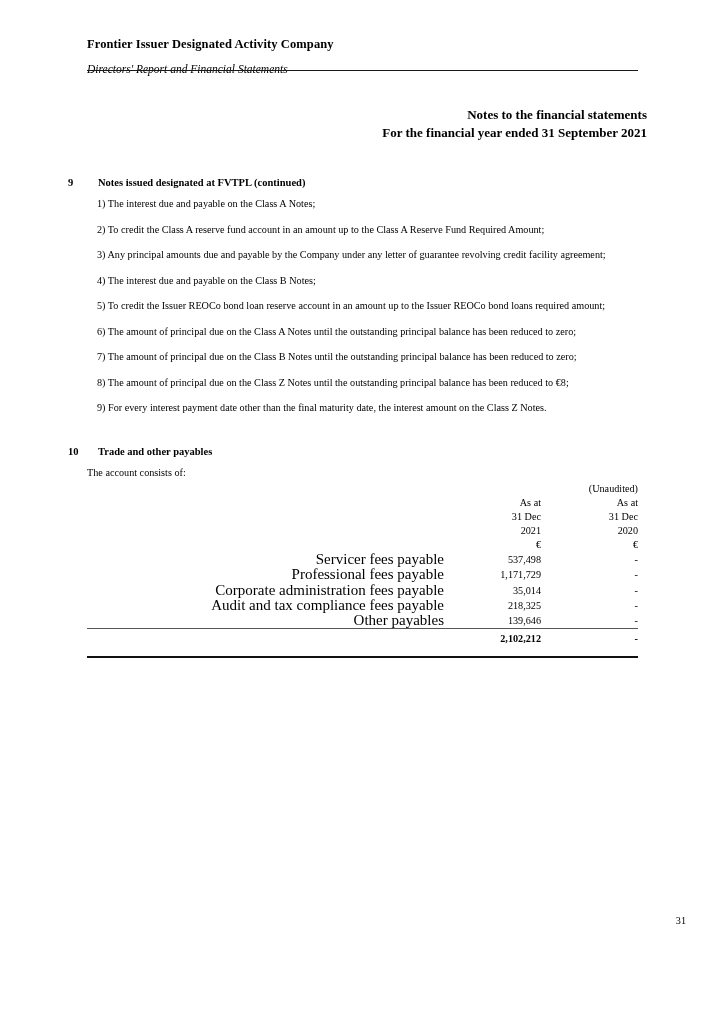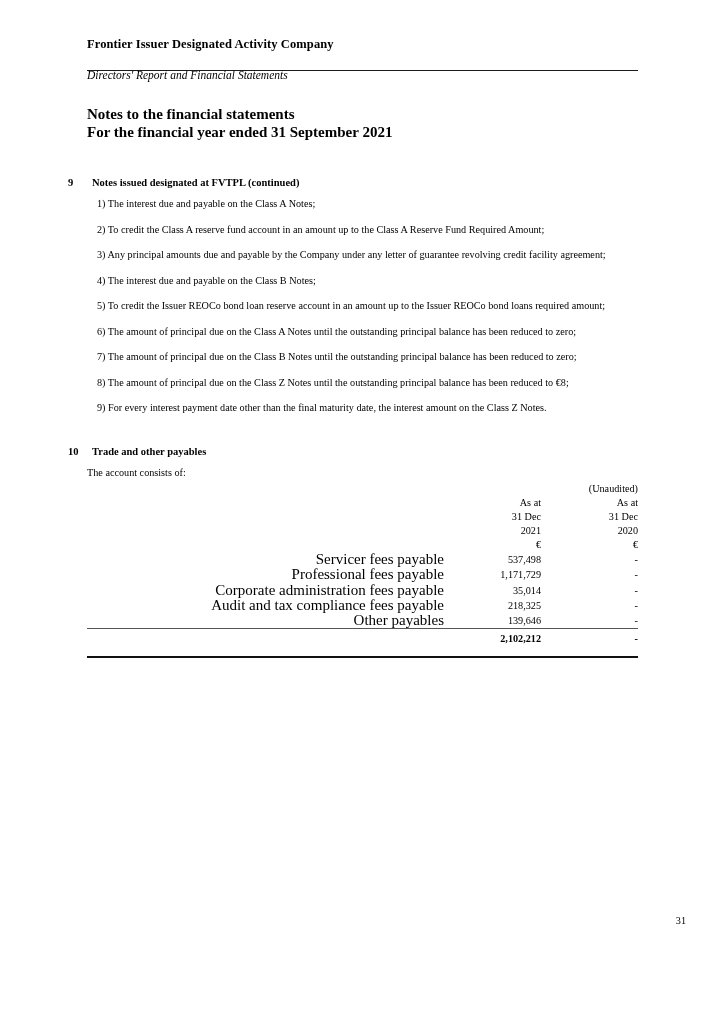--- a/index.html
+++ b/index.html
@@ -35,40 +35,41 @@
   .masthead-company {
     font-size: 12.5px;
     font-weight: bold;
     letter-spacing: 0.1px;
     line-height: 16px;
   }
   .masthead-sub {
     font-size: 11.5px;
     font-style: italic;
     line-height: 15px;
-    margin-top: 16px;
+    margin-top: 10px;
   }
   .masthead-rule {
     position: absolute;
     left: 87px;
     top: 70px;
     width: 551px;
     height: 0;
     border-top: 1.6px solid #1a1a1a;
   }
 
   
   .doc-title {
     position: absolute;
     left: 87px;
     top: 106px;
     width: 560px;
-    font-size: 15px;
+    font-size: 13px;
     font-weight: bold;
     line-height: 17.5px;
+    text-align: right;
   }
 
   
   .note-block {
     position: absolute;
     left: 0;
     width: 725px;
   }
   #note9 { top: 177px; }
 
@@ -78,21 +79,21 @@
   }
   .note-num {
     position: absolute;
     left: 68px;
     top: 0;
     font-size: 10.5px;
     font-weight: bold;
   }
   .note-title {
     position: absolute;
-    left: 92px;
+    left: 98px;
     top: 0;
     font-size: 10.5px;
     font-weight: bold;
   }
 
   .note-list {
     position: absolute;
     left: 97px;
     top: 20px;
     width: 545px;

